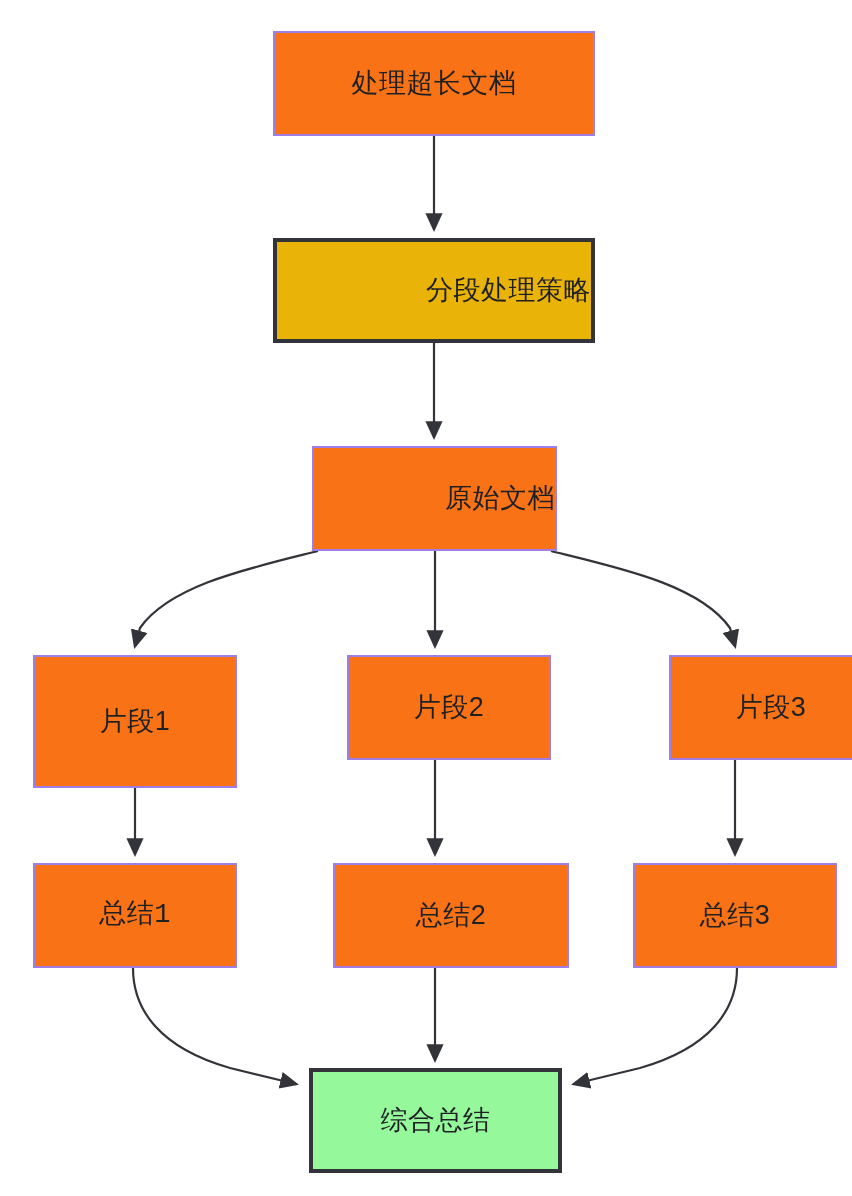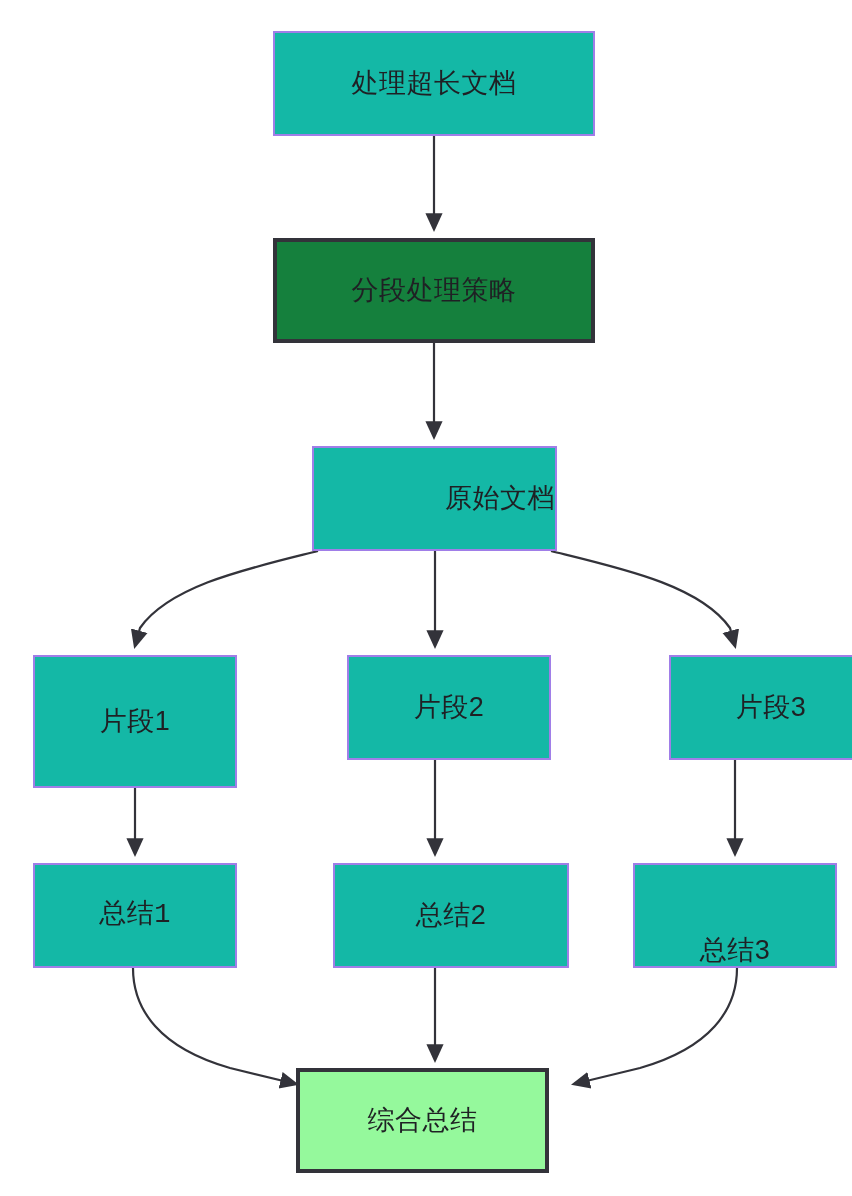--- a/index.html
+++ b/index.html
@@ -34,26 +34,27 @@
     align-items: center;
     justify-content: center;
     text-align: center;
     color: #1f2024;
     font-size: 27px;
     line-height: 1.2;
     letter-spacing: 0.5px;
     white-space: nowrap;
   }
   .node.std {
-    background: #14b8a6;
+    background: #f97316;
     border: 2px solid #a07ee8;
   }
   .node.strategy {
-    background: #15803d;
+    background: #eab308;
     border: 4px solid #33333a;
+    justify-content: flex-end;
   }
   .node.final {
     background: #95f99c;
     border: 4px solid #33333a;
   }
 </style>
 </head>
 <body>
 
 <div id="diagram-root">
@@ -113,21 +114,21 @@
   </div>
 
   <div class="node std" style="left:33px; top:863px; width:204px; height:105px;font-family:Liberation Mono, monospace;">
     <span>总结1</span>
   </div>
 
   <div class="node std" style="left:333px; top:863px; width:236px; height:105px;">
     <span>总结2</span>
   </div>
 
-  <div class="node std" style="left:633px; top:863px; width:204px; height:105px;align-items:flex-end;">
+  <div class="node std" style="left:633px; top:863px; width:204px; height:105px;">
     <span>总结3</span>
   </div>
 
-  <div class="node final" style="left:296px; top:1068px; width:253px; height:105px;">
+  <div class="node final" style="left:309px; top:1068px; width:253px; height:105px;">
     <span>综合总结</span>
   </div>
 
 </div>
 
 </body></html>

